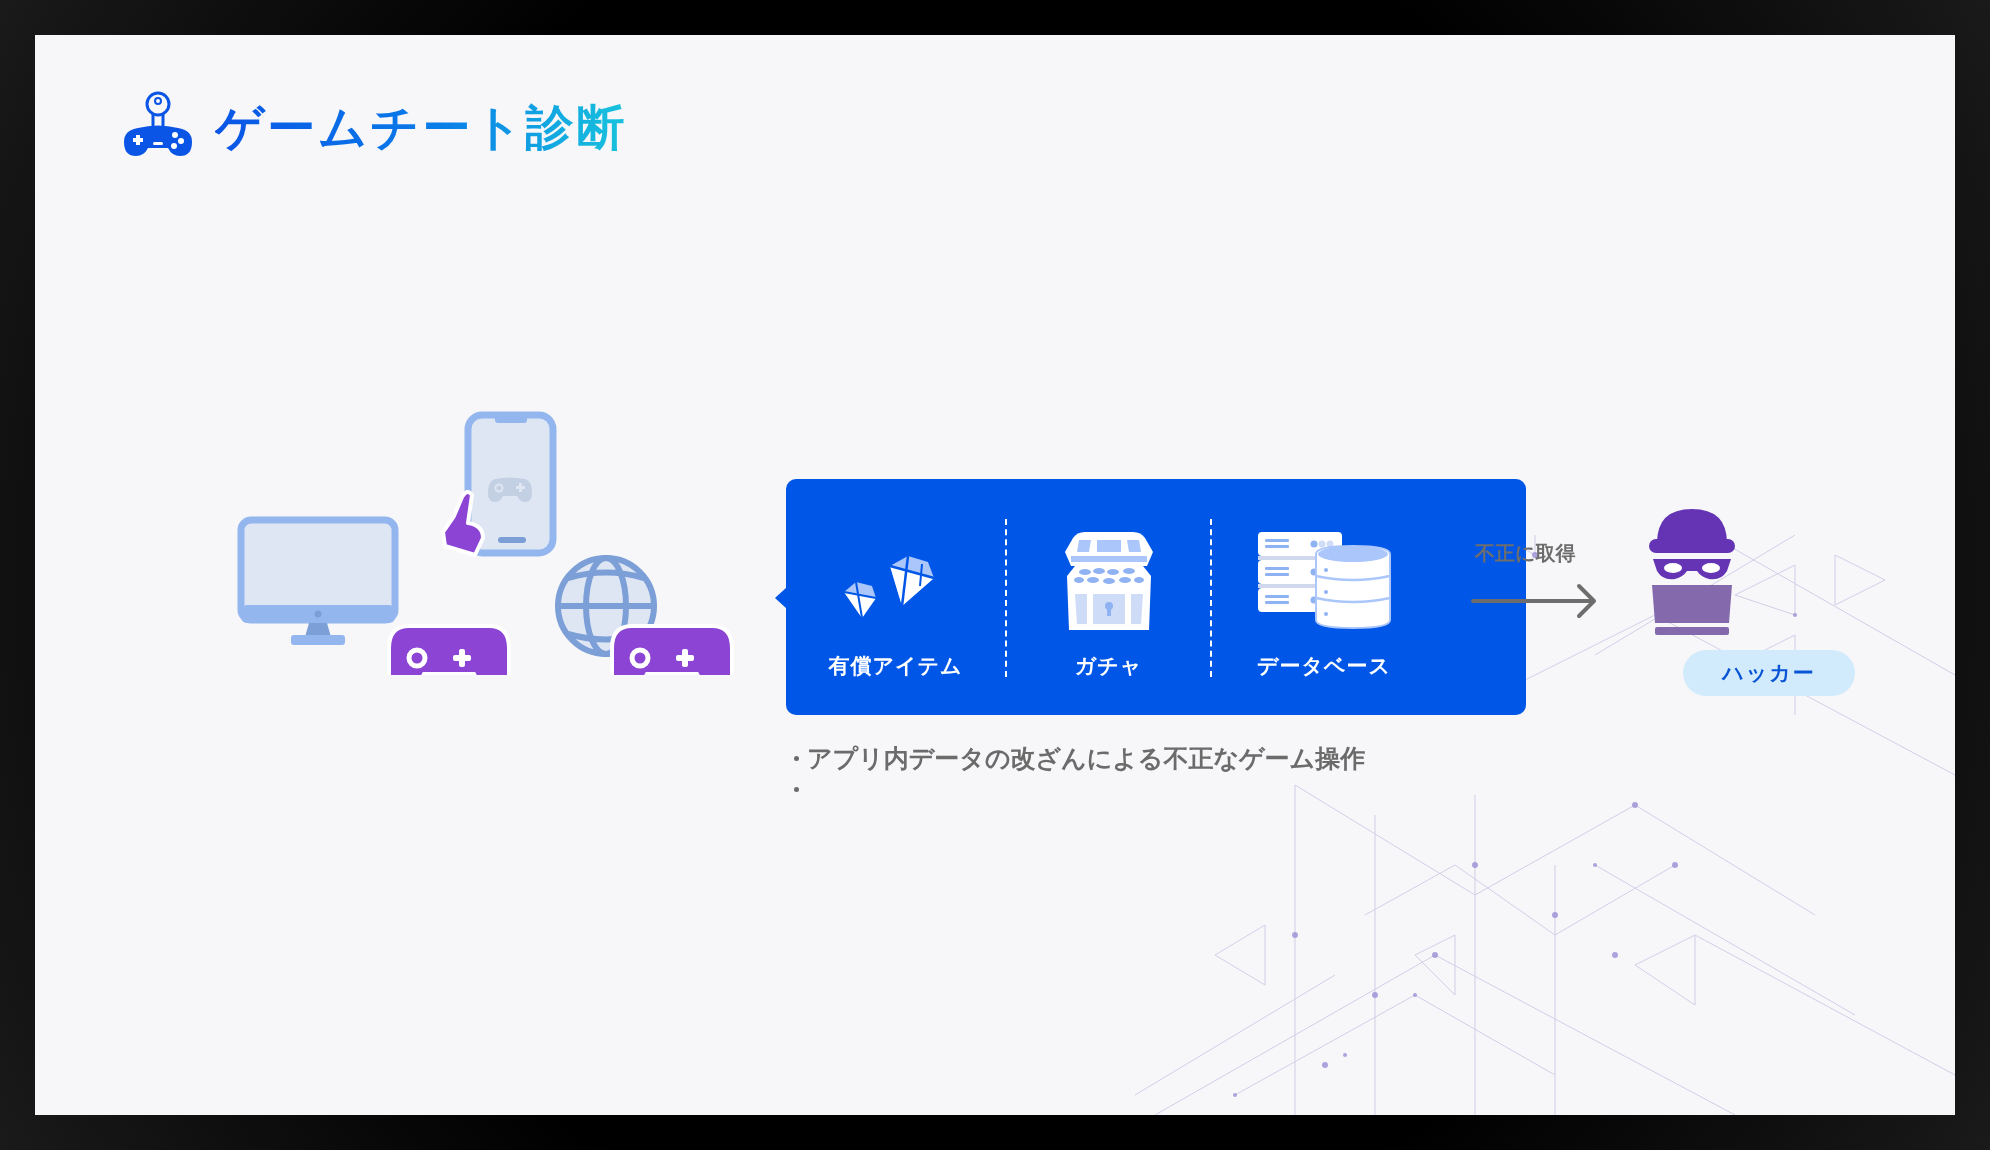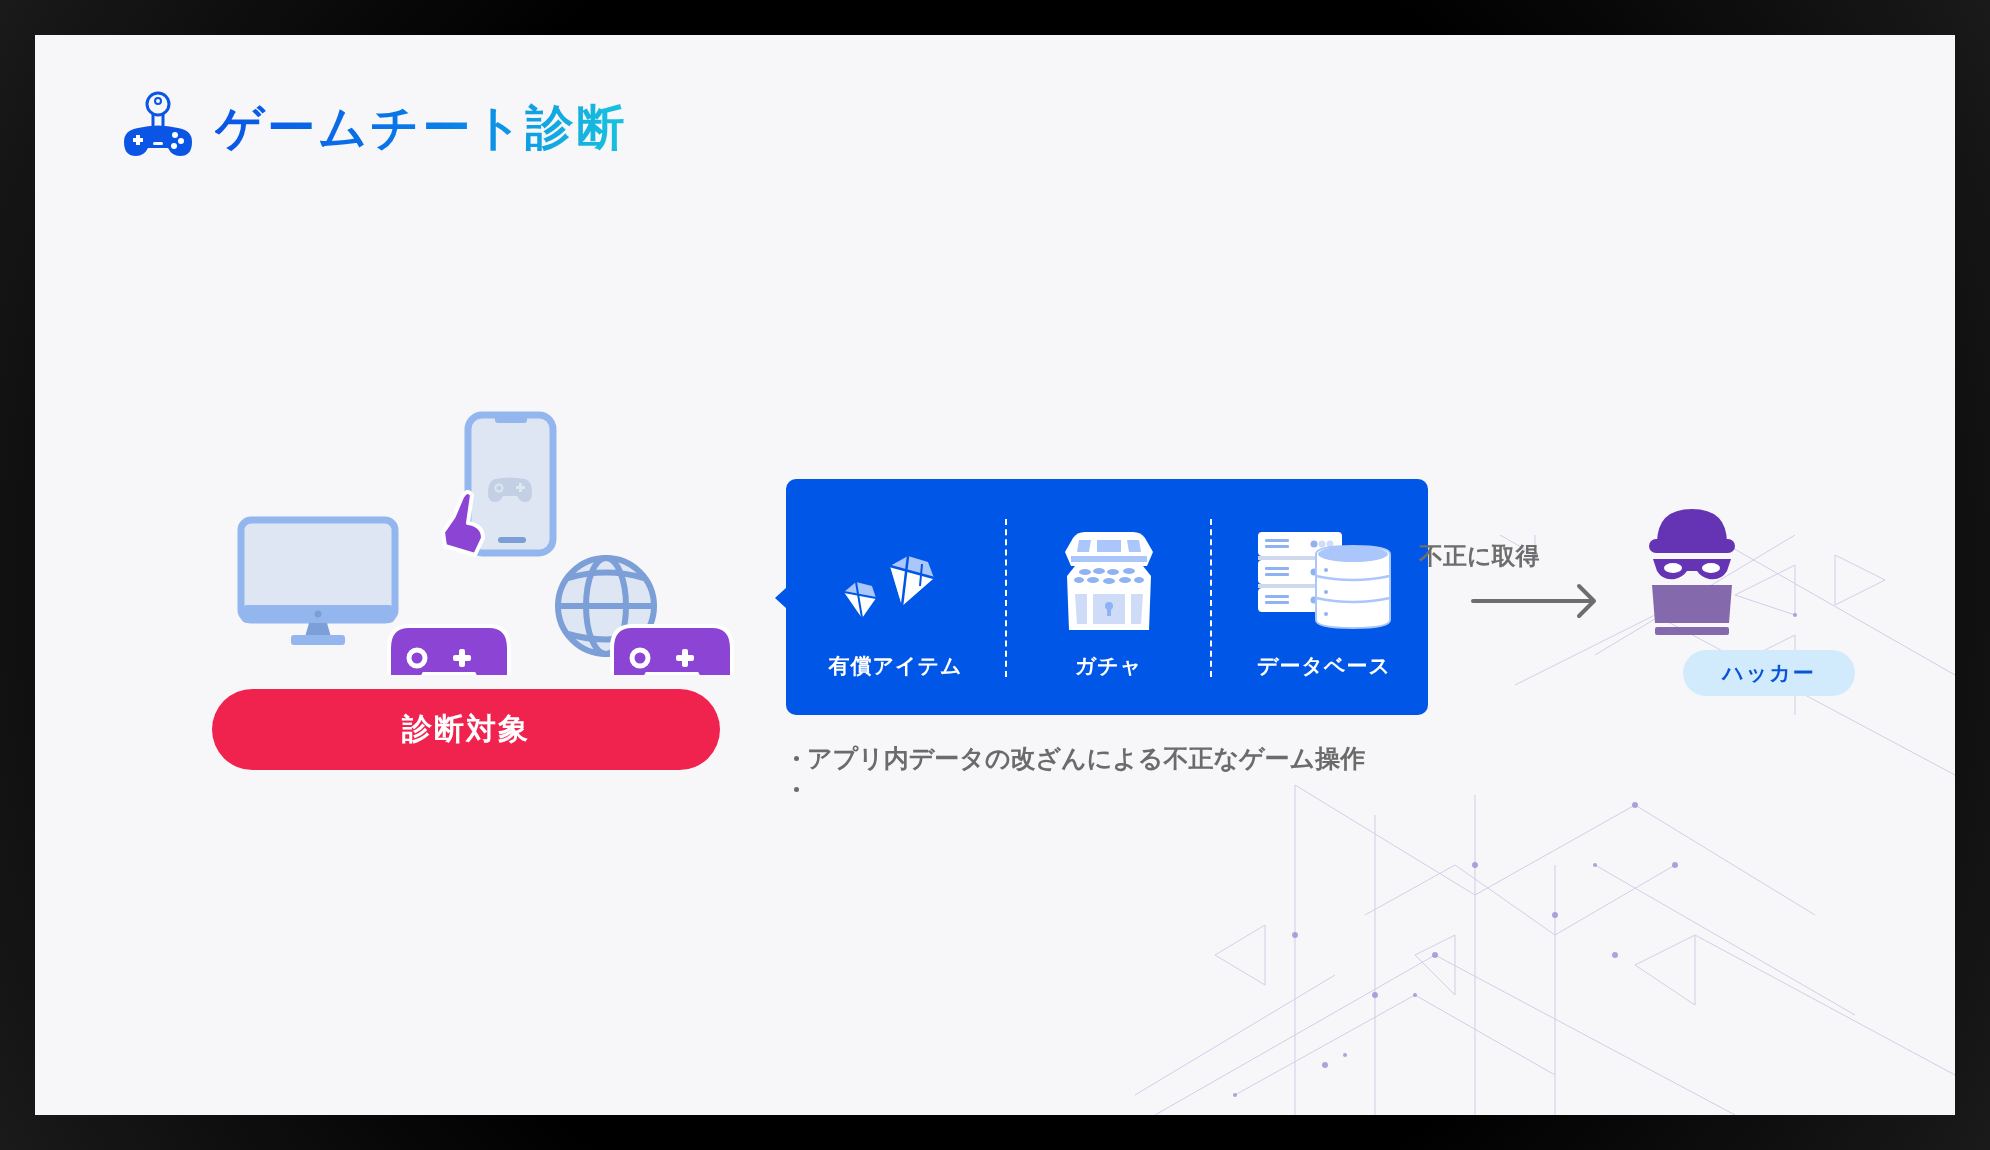--- a/index.html
+++ b/index.html
@@ -6,30 +6,30 @@
     body{width:1990px;height:1150px;background:#0c0c0c;position:relative;overflow:hidden;font-family:"DejaVu Sans","Liberation Sans",sans-serif;}
     .frame-noise{position:absolute;inset:0;background:
       radial-gradient(circle at 50% 50%, #000 60%, #1a1a1a 100%);}
     .slide{position:absolute;left:35px;top:35px;width:1920px;height:1080px;background:#f7f7f9;overflow:hidden;}
     .abs{position:absolute;}
     .logo-icon{left:87px;top:55px;width:72px;height:68px;}
     .title{left:180px;top:62px;font-size:48px;font-weight:bold;letter-spacing:3px;white-space:nowrap;
       background:linear-gradient(90deg,#0a55e6 0%,#0a7ee8 55%,#18c4dc 100%);-webkit-background-clip:text;background-clip:text;color:transparent;line-height:60px;}
     .target-pill{left:177px;top:654px;width:508px;height:81px;border-radius:41px;background:#f0234f;color:#fff;
       font-size:30px;font-weight:bold;display:flex;align-items:center;justify-content:center;letter-spacing:2px;}
-    .bluebox{left:751px;top:444px;width:642px;height:236px;background:#0057e7;border-radius:10px;}
+    .bluebox{left:751px;top:444px;width:740px;height:236px;background:#0057e7;border-radius:10px;}
     .pointer{left:740px;top:552px;width:0;height:0;border-top:11px solid transparent;border-bottom:11px solid transparent;border-right:12px solid #0057e7;}
     .divider{position:absolute;top:40px;height:158px;border-left:2px dashed #ffffff;}
     .cell{position:absolute;top:0;height:236px;display:flex;flex-direction:column;align-items:center;}
     .cell-icon{margin-top:38px;height:115px;display:flex;align-items:flex-end;justify-content:center;}
     .cell-label{margin-top:20px;color:#fff;font-size:21px;font-weight:bold;letter-spacing:1px;white-space:nowrap;}
     .bullets{left:755px;top:708px;color:#6b6b6b;font-size:25px;font-weight:bold;line-height:31px;}
     .bullets div{white-space:nowrap;}
     .bullets .dot{display:inline-block;width:5px;height:5px;background:#6b6b6b;border-radius:50%;margin:0 8px 4px 4px;vertical-align:middle;}
-    .steal-label{left:1384px;top:505px;color:#6d6d6d;font-size:24px;font-weight:bold;white-space:nowrap;}
+    .steal-label{left:1440px;top:505px;color:#6d6d6d;font-size:20px;font-weight:bold;white-space:nowrap;}
     .arrow{left:1436px;top:548px;width:128px;height:36px;}
     .hacker{left:1612px;top:470px;width:90px;height:130px;}
     .hacker-pill{left:1648px;top:615px;width:172px;height:46px;border-radius:23px;background:#d1ebfc;color:#0a55d6;
       font-size:21px;font-weight:bold;display:flex;align-items:center;justify-content:center;letter-spacing:2px;}
     .bg-pattern{left:1000px;top:500px;width:920px;height:580px;}
   </style>
 </head>
 <body>
 
 <div class="frame-noise"></div>
@@ -133,21 +133,20 @@
     </g>
 
     <g>
       <path d="M170 254 L250 254 Q270 254 270 276 L270 310 Q270 324 256 324 Q247 324 241 313 L235 302 L185 302 L179 313 Q173 324 164 324 Q150 324 150 310 L150 276 Q150 254 170 254 Z" transform="translate(227,-3)" fill="#8b44d4" stroke="#fff" stroke-width="4"></path>
       <circle cx="405" cy="283" r="8" fill="none" stroke="#fff" stroke-width="5"></circle>
       <rect x="441" y="280" width="18" height="6" rx="2" fill="#fff"></rect>
         <rect x="447" y="274" width="6" height="18" rx="2" fill="#fff"></rect>
     </g>
   </svg>
 
-  <div class="abs target-pill">診断対象</div>
 
   <div class="abs pointer"></div>
   <div class="abs bluebox">
     <div class="cell" style="left:0;width:219px;">
       <div class="cell-icon">
         <svg width="120" height="80" viewBox="0 0 120 80">
           <g>
             <path d="M8 40 L20 30 L36 34 L40 46 L26 66 Z" fill="#aac6fb"></path>
             <path d="M8 40 L40 46 L26 66 Z" fill="#fff"></path>
             <path d="M20 30 L26 66" stroke="#0057e7" stroke-width="2"></path>

